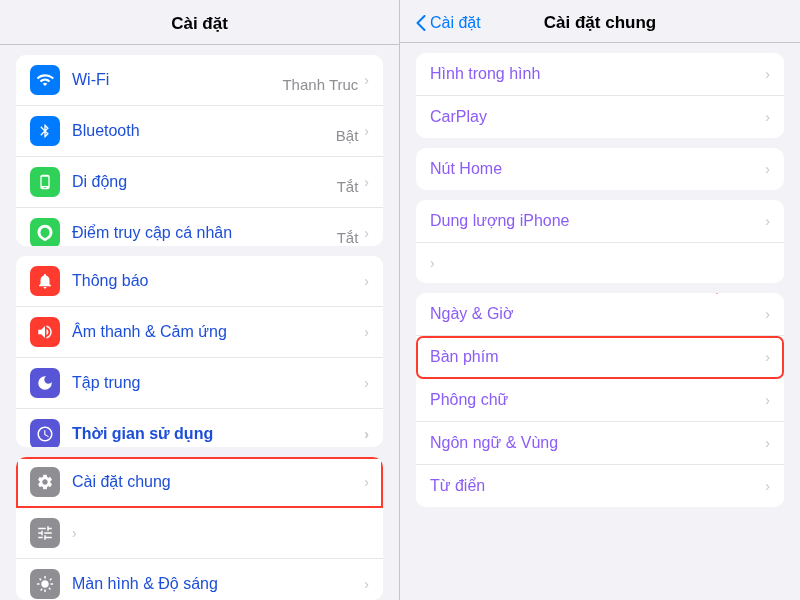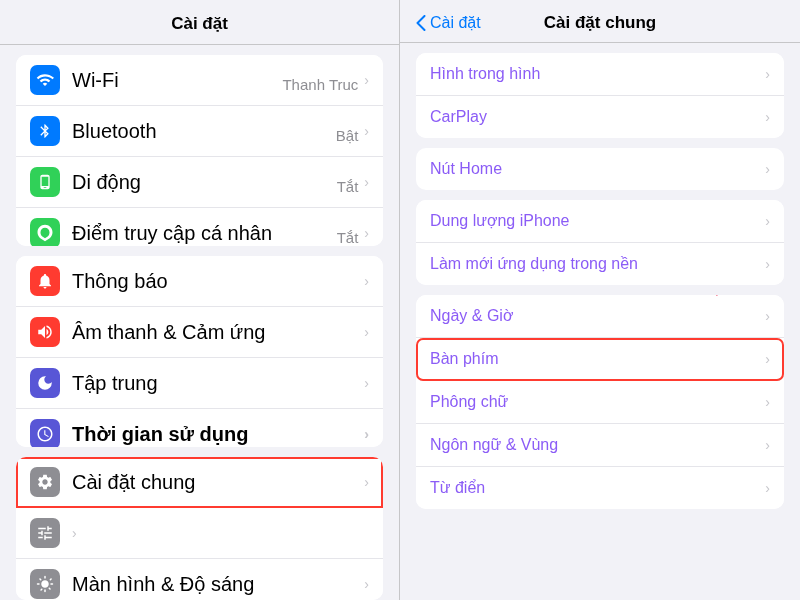--- a/index.html
+++ b/index.html
@@ -72,22 +72,22 @@
     .icon-notification { background: #ff3b30; }
     .icon-sound { background: #ff3b30; }
     .icon-focus { background: #5856d6; }
     .icon-screentime { background: #5856d6; }
     .icon-general { background: #8e8e93; }
     .icon-control { background: #8e8e93; }
     .icon-display { background: #8e8e93; }
 
     .settings-label {
       flex: 1;
-      font-size: 20px;
-      color: #000000;
+      font-size: 16px;
+      color: #1d4ed8;
     }
 
     .settings-value {
       font-size: 15px;
       color: #8e8e93;
       margin-right: 6px;
       margin-top: 9px;
     }
 
     .chevron {
@@ -345,21 +345,20 @@
         <span class="right-chevron">›</span>
       </div>
     </div>
 
     <div class="right-group">
       <div class="right-item">
         <span class="right-item-label">Dung lượng iPhone</span>
         <span class="right-chevron">›</span>
       </div>
       <div class="right-item">
-        <span class="right-item-label">Làm mới ứng dụng trong nền</span>
         <span class="right-chevron">›</span>
       </div>
     </div>
 
     <div class="right-group" style="position:relative;">
 
       <svg width="80" height="55" style="position:absolute; top:-50px; right:30px; pointer-events:none; z-index:20;">
         <defs>
           <marker id="arrowhead-r" markerWidth="8" height="6" refX="8" refY="3" orient="auto">
             <polygon points="0 0, 8 3, 0 6" fill="#e8002a"></polygon>

